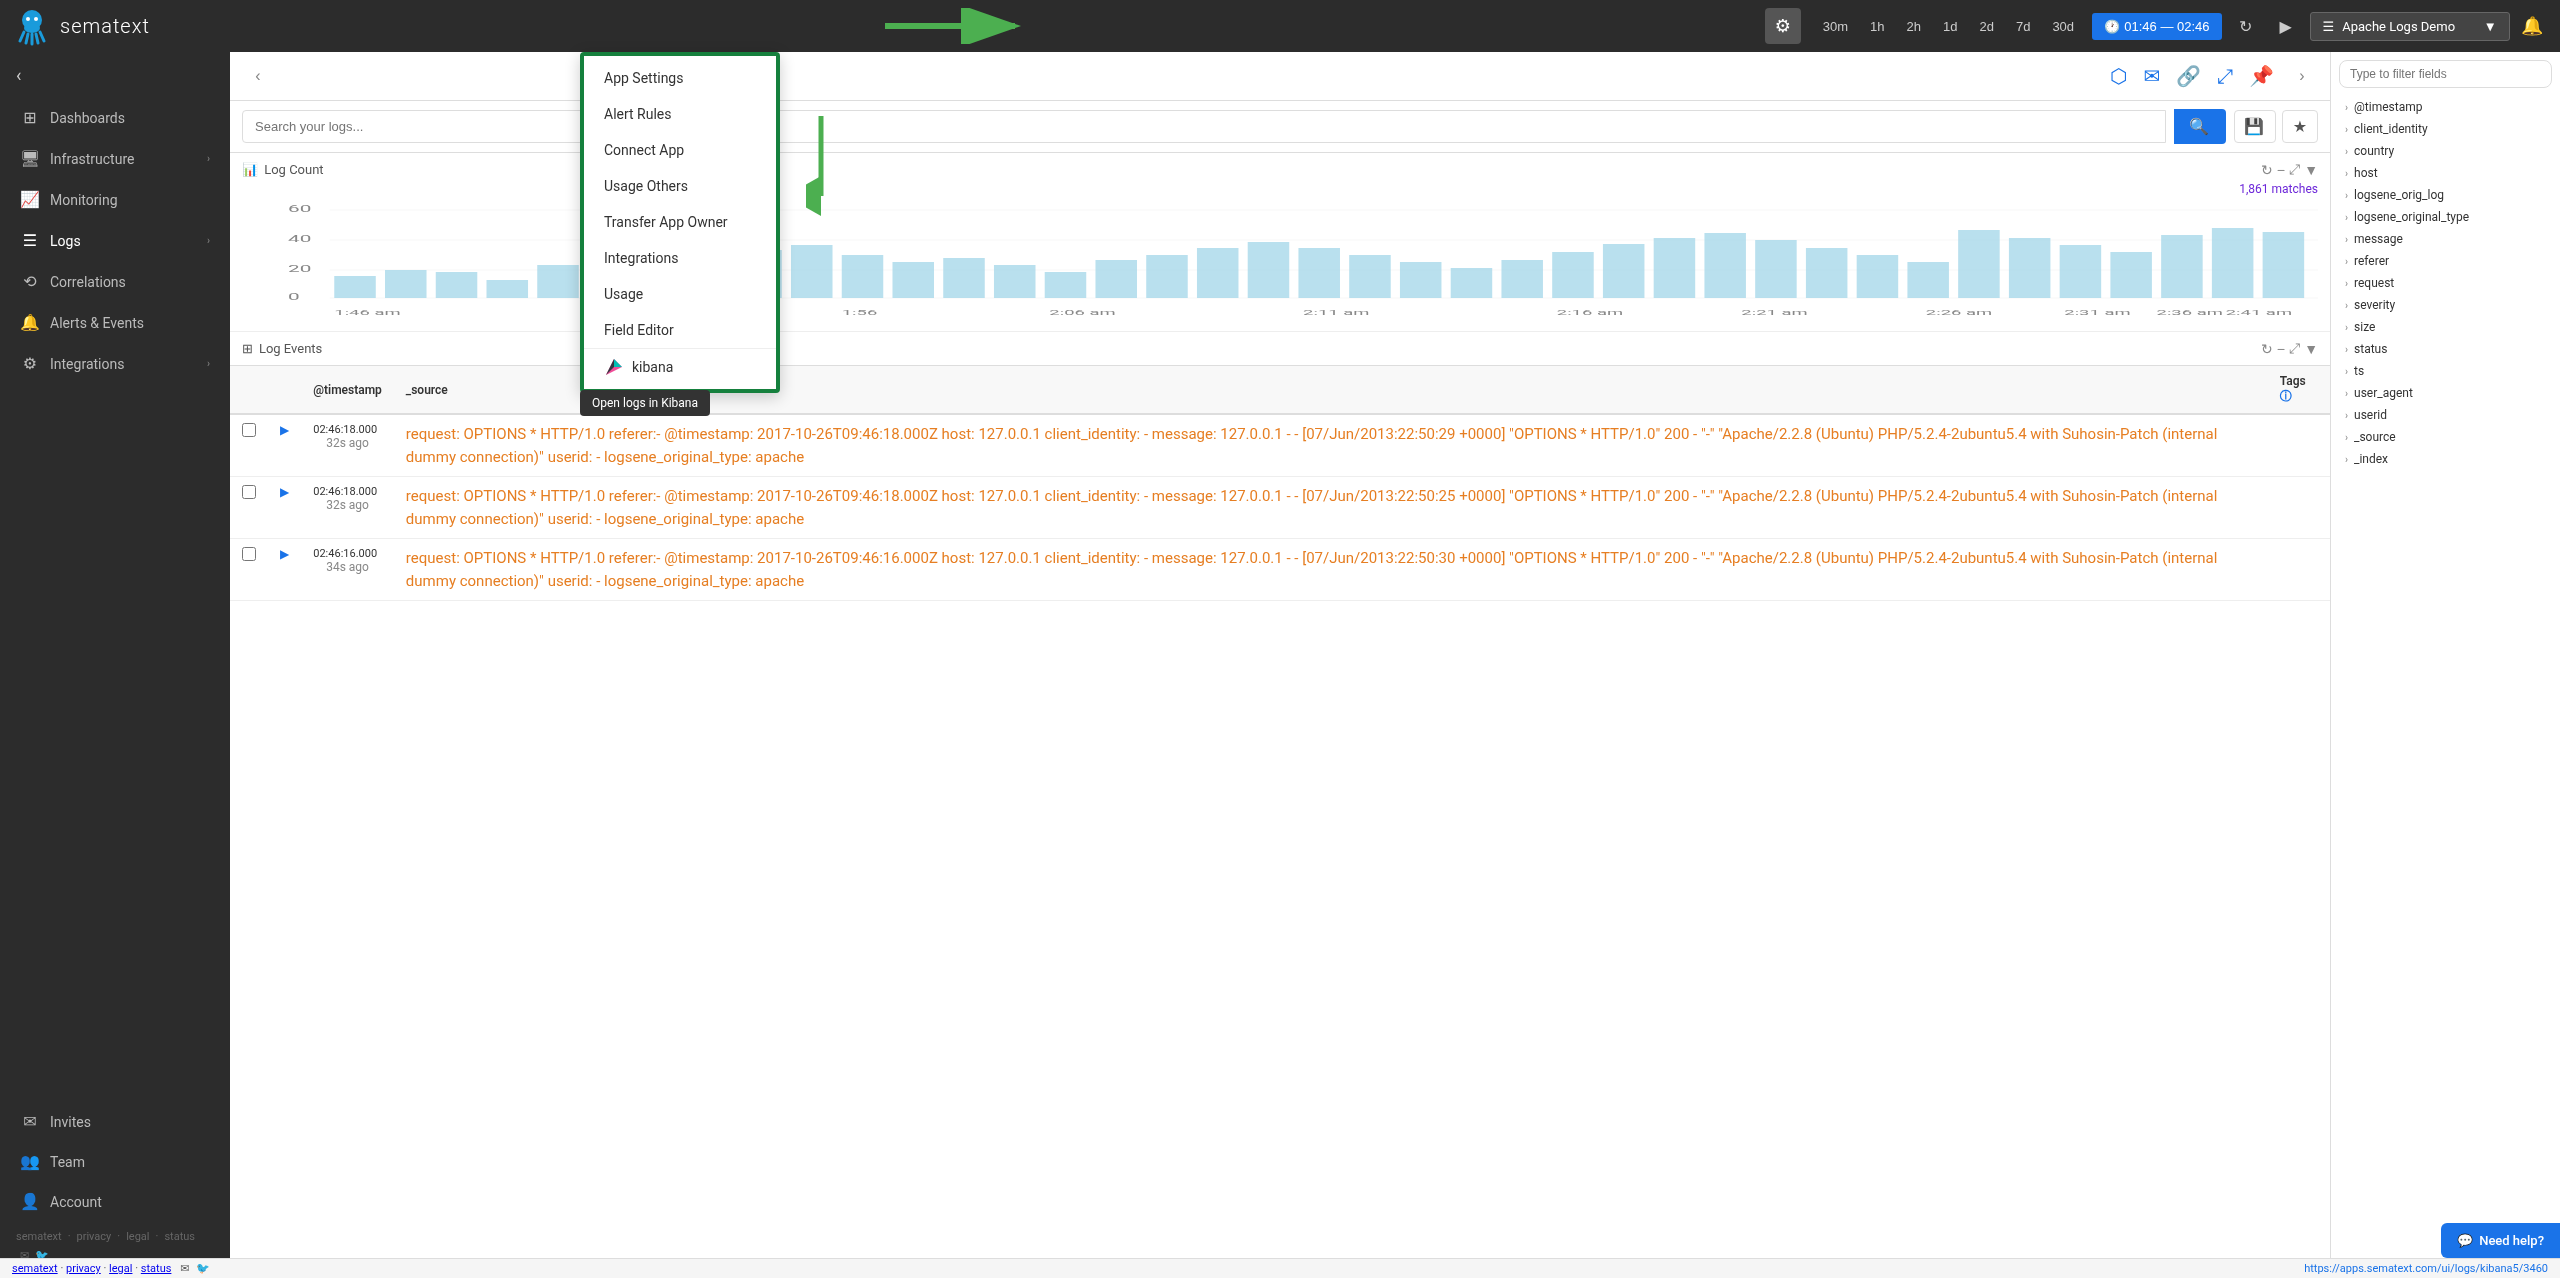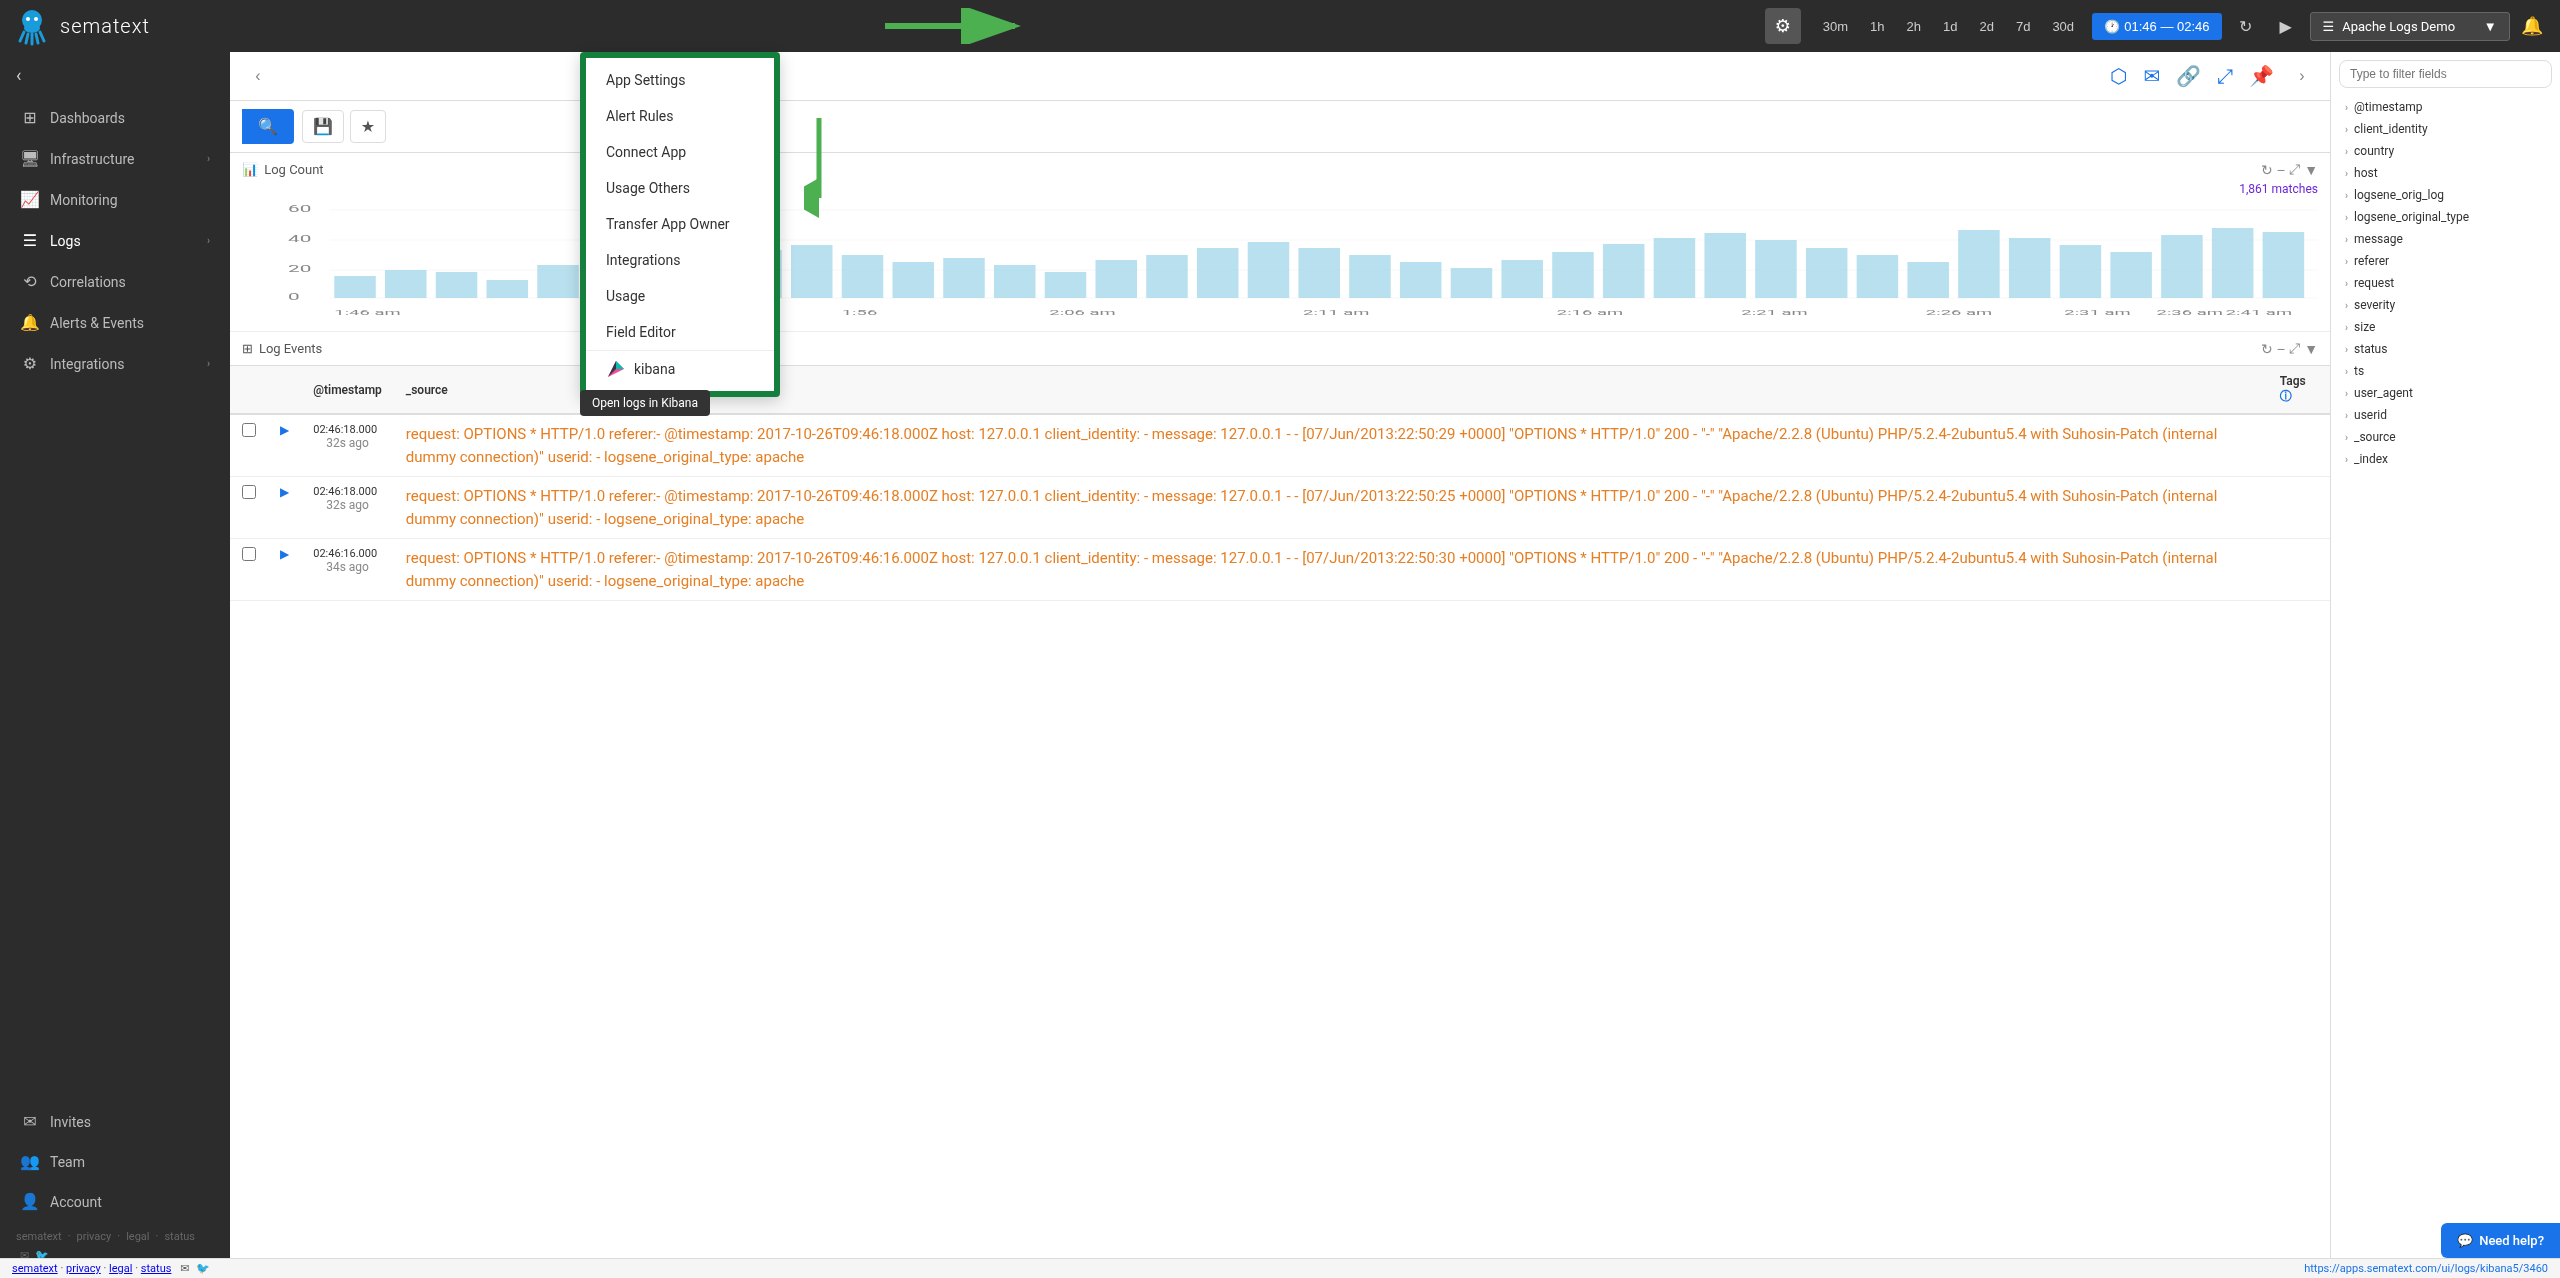--- a/index.html
+++ b/index.html
@@ -282,21 +282,21 @@
       gap: 6px;
       font-size: 12px;
       color: #333;
     }
     .field-arrow { color: #888; font-size: 10px; }
     .dropdown-menu {
       position: absolute;
       top: 52px;
       left: 580px;
       background: white;
-      border: 6px solid #15803d;
+      border: 4px solid #15803d;
       border-radius: 4px;
       box-shadow: 0 4px 16px rgba(0,0,0,0.2);
       z-index: 300;
       min-width: 200px;
       padding: 4px 0;
     }
     .dropdown-item {
       padding: 10px 20px;
       cursor: pointer;
       font-size: 14px;
@@ -501,20 +501,21 @@
           <button class="discover-icon-btn">⬡</button>
           <button class="discover-icon-btn">✉</button>
           <button class="discover-icon-btn">🔗</button>
           <button class="discover-icon-btn">⤢</button>
           <button class="discover-icon-btn">📌</button>
         </div>
         <button class="nav-icon-btn" style="color:#888;">›</button>
       </div>
 
       <div class="search-bar">
+        <input class="search-input" type="text" placeholder="Search your logs..." style="">
         <button class="search-btn">🔍</button>
         <div class="search-actions">
           <button class="search-action-btn">💾</button>
           <button class="search-action-btn">★</button>
         </div>
       </div>
 
       <div class="chart-area">
         <div class="chart-header">
           <div class="chart-title">

